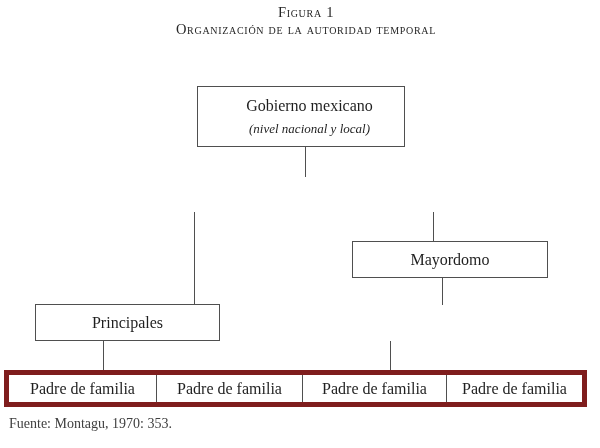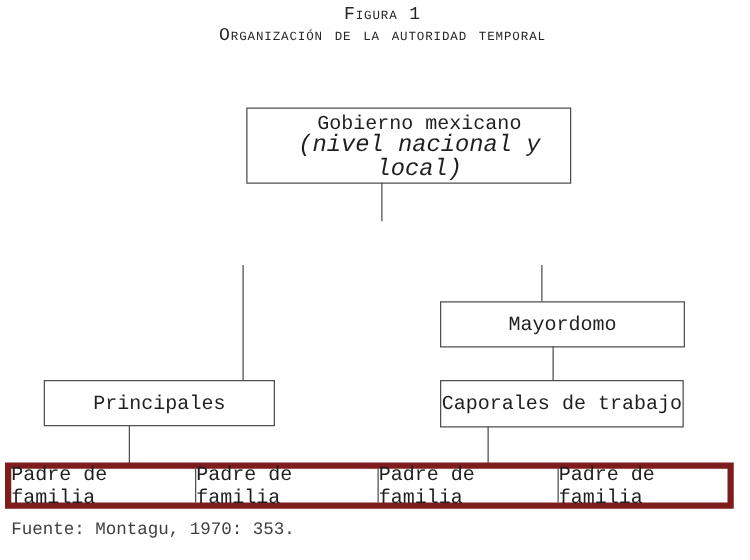--- a/index.html
+++ b/index.html
@@ -5,21 +5,21 @@
   html, body {
     margin: 0;
     padding: 0;
     background: #ffffff;
   }
   .canvas {
     position: relative;
     width: 600px;
     height: 448px;
     background: #ffffff;
-    font-family: Liberation Mono, monospace;
+    font-family: Liberation Serif, serif;
     color: #1f1f1f;
     overflow: hidden;
   }
   .fig-title, .fig-subtitle {
     position: absolute;
     left: 10px;
     width: 592px;
     text-align: center;
     font-variant: small-caps;
     font-size: 14.5px;
@@ -42,21 +42,21 @@
   }
   .node-label { line-height: 1; }
 
   .node-gobierno {
     flex-direction: column;
     justify-content: space-evenly;
     padding: 4px 2px;
   }
   .node-gobierno .node-sublabel {
     font-style: italic;
-    font-size: 19px;
+    font-size: 13px;
     line-height: 1;
   }
 
   .conn {
     position: absolute;
     width: 1px;
     background: #4f4f4f;
   }
 
   .padre-row {
@@ -91,21 +91,21 @@
   }
 </style>
 </head>
 <body>
 
 <div class="canvas">
 
   <div class="fig-title">Figura 1</div>
   <div class="fig-subtitle">Organización de la autoridad temporal</div>
 
-  <div class="node node-gobierno" style="left:197px; top:86px; width:260px; height:61px;padding-left:19px;">
+  <div class="node node-gobierno" style="left:197px; top:86px; width:208px; height:61px;padding-left:19px;">
     <div class="node-label">Gobierno mexicano</div>
     <div class="node-sublabel">(nivel nacional y local)</div>
   </div>
 
   <div class="conn" style="left:305px; top:146px; height:31px;"></div>
 
 
   <div class="conn" style="left:194px; top:212px; height:93px;"></div>
 
   <div class="conn" style="left:433px; top:212px; height:30px;"></div>
@@ -113,23 +113,20 @@
   <div class="node" style="left:352px; top:241px; width:196px; height:37px;justify-content:center;">
     <div class="node-label">Mayordomo</div>
   </div>
 
   <div class="conn" style="left:442px; top:277px; height:28px;"></div>
 
   <div class="node" style="left:35px; top:304px; width:185px; height:37px;">
     <div class="node-label">Principales</div>
   </div>
 
-  <div class="node" style="left:352px; top:304px; width:195px; height:38px;">
-    <div class="node-label">Caporales de trabajo</div>
-  </div>
 
   <div class="conn" style="left:103px; top:340px; height:31px;"></div>
 
   <div class="conn" style="left:390px; top:341px; height:30px;"></div>
 
   <div class="padre-row">
     <div class="padre-cell">Padre de familia</div>
     <div class="padre-cell">Padre de familia</div>
     <div class="padre-cell">Padre de familia</div>
     <div class="padre-cell">Padre de familia</div>

